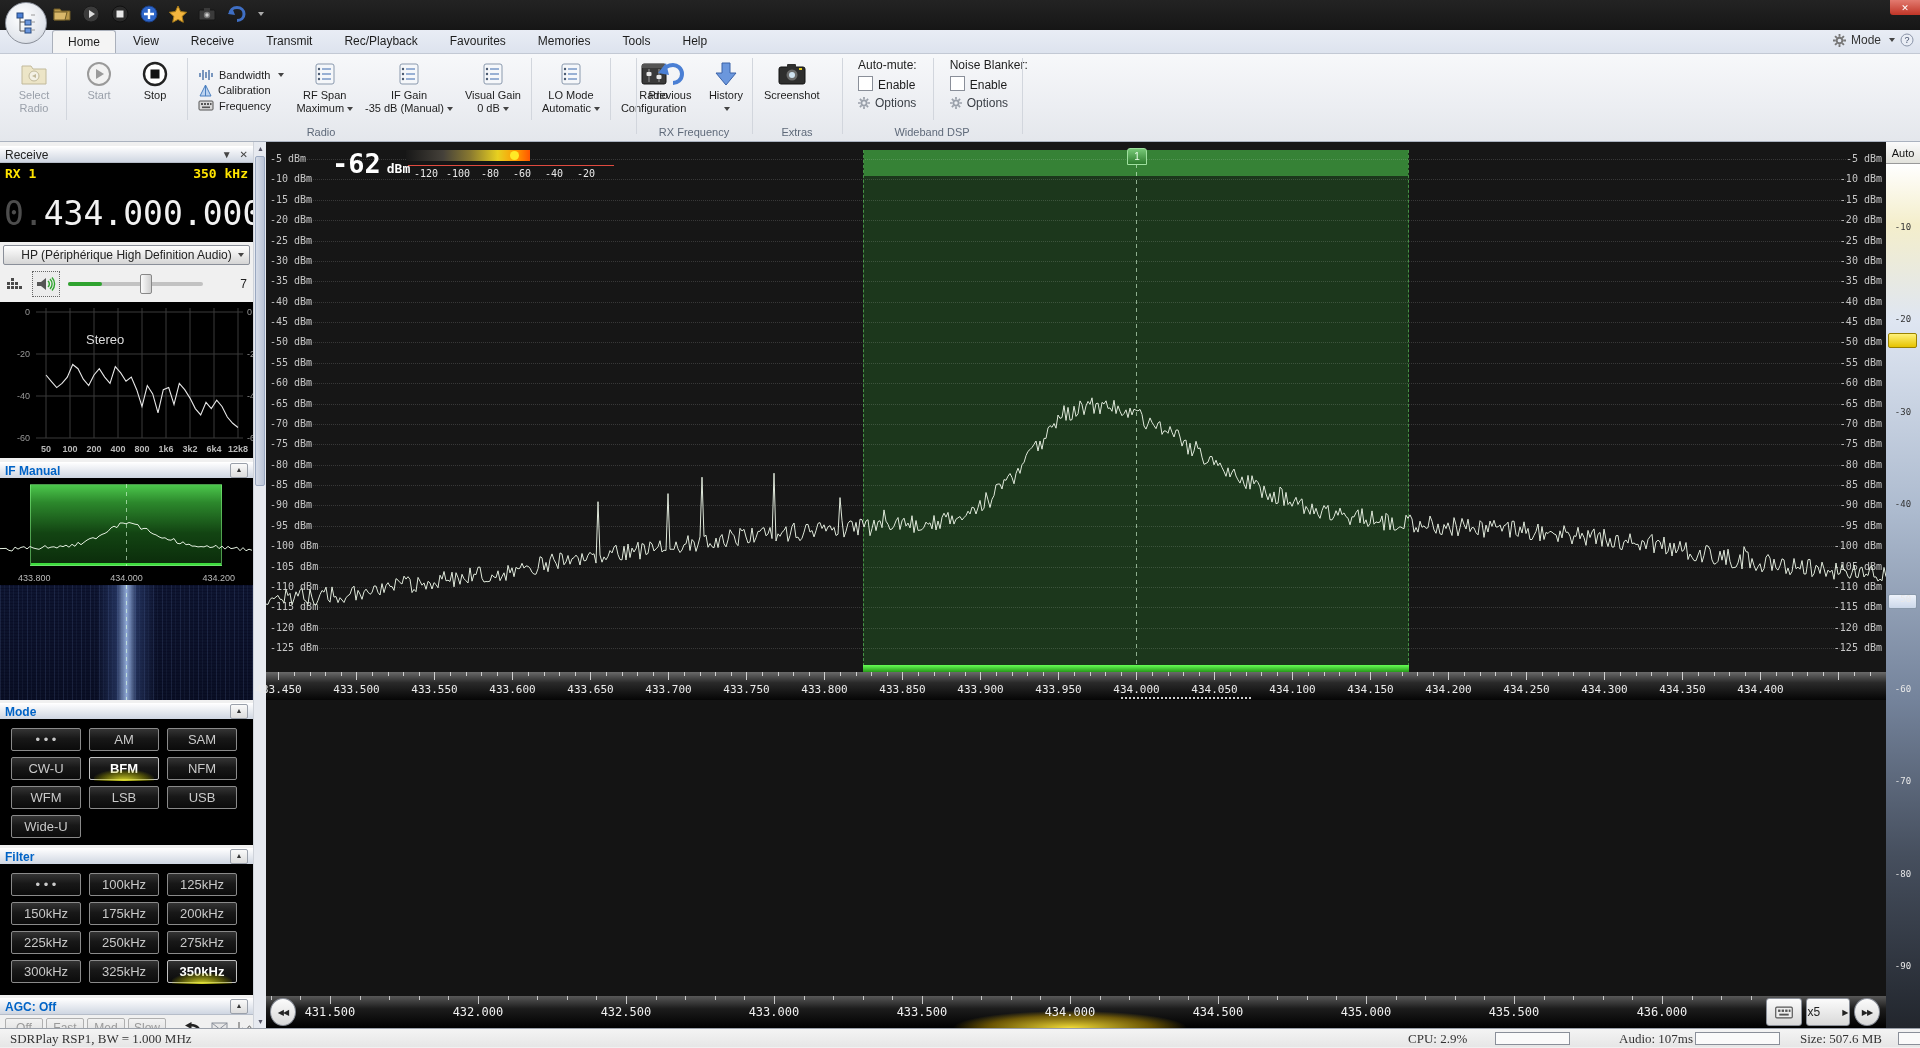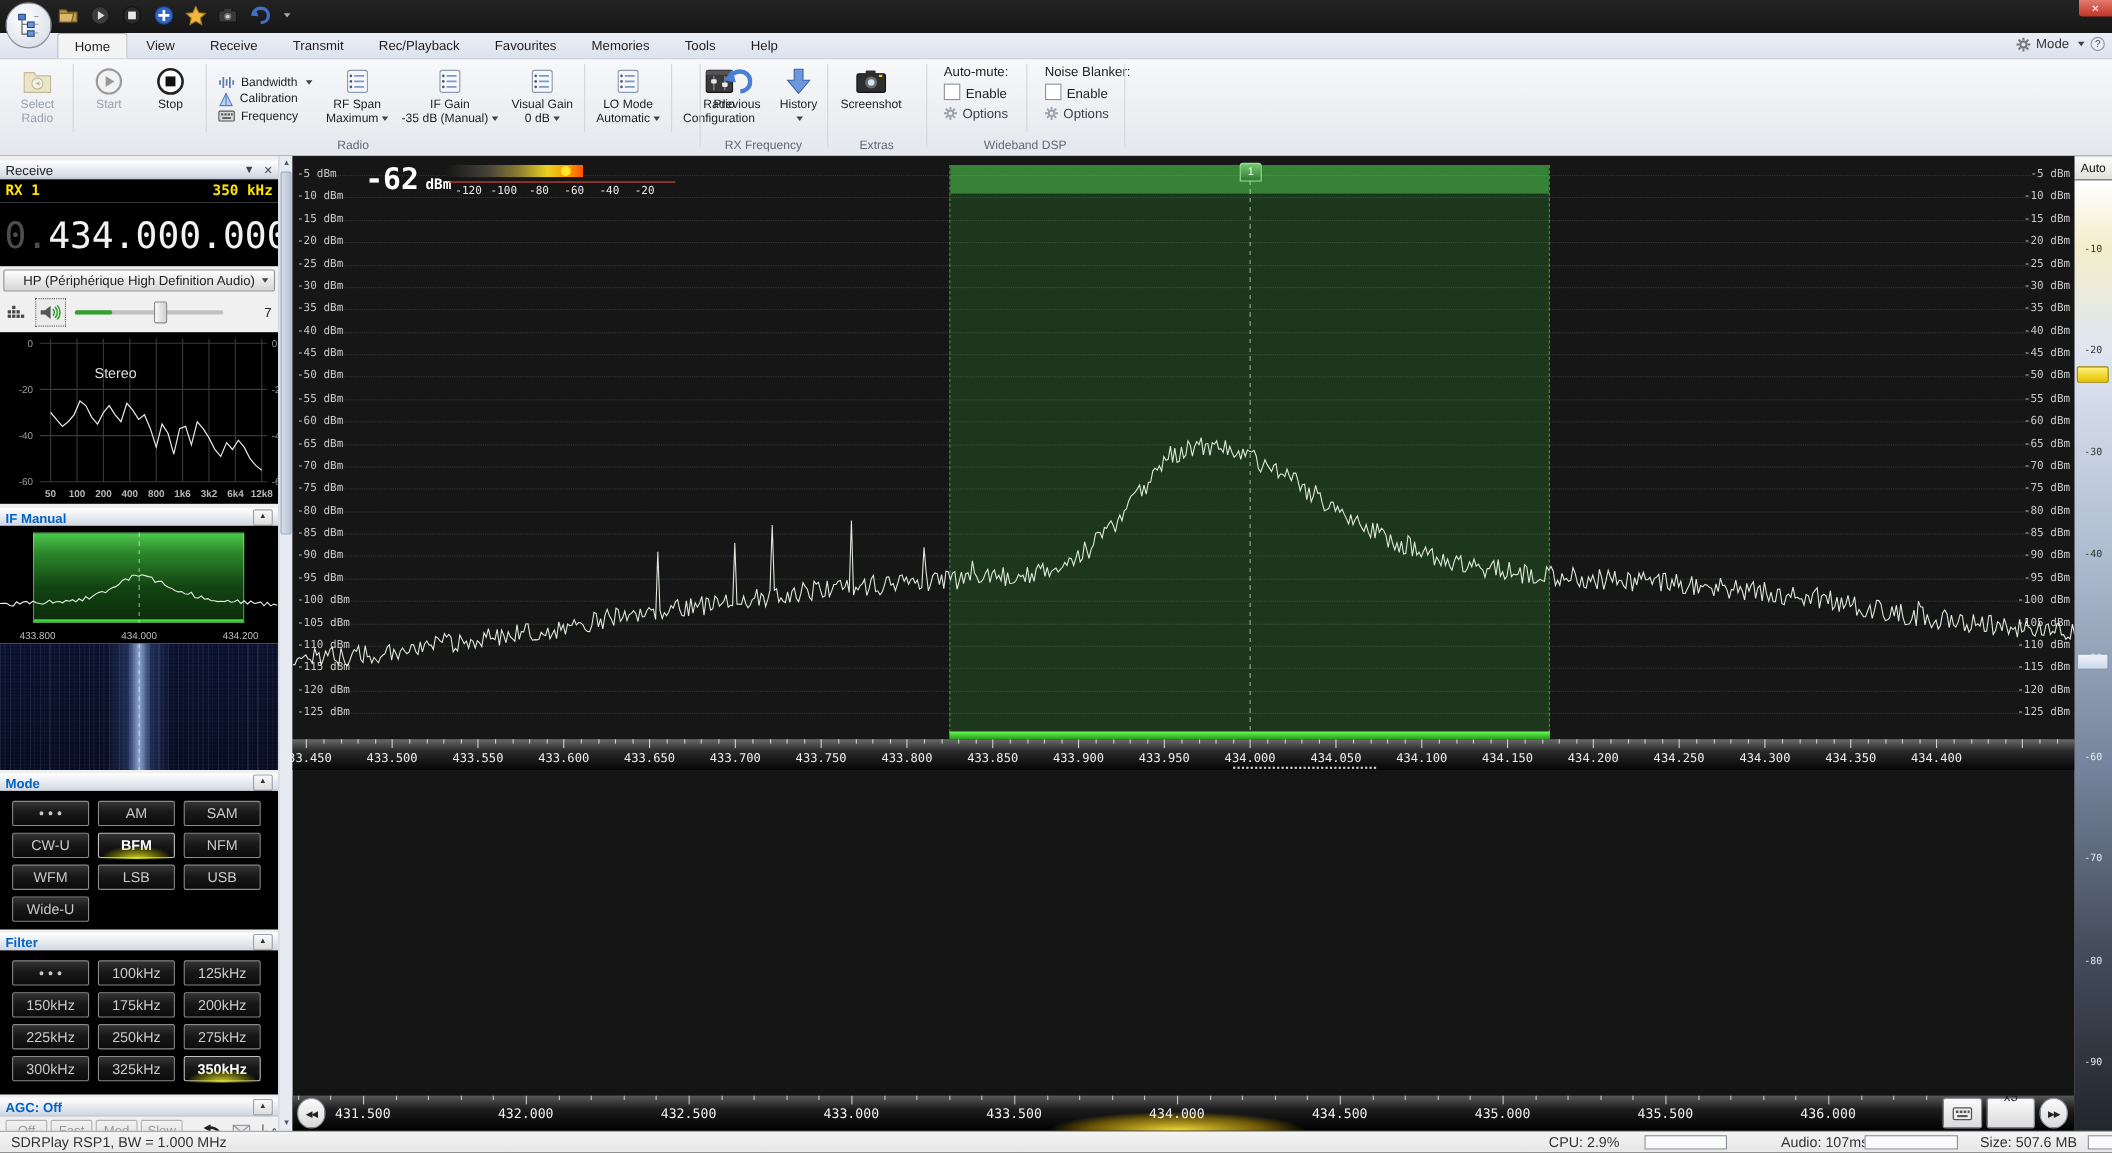--- a/index.html
+++ b/index.html
@@ -163,21 +163,21 @@
          border-bottom:1px solid #999;font-size:11px;color:#111;display:flex;align-items:center;justify-content:center;box-sizing:border-box;}
   #rgrad{position:absolute;left:0;top:22px;width:34px;height:864px;
          background:linear-gradient(180deg,#ffffff 0%,#f4eecb 7%,#dfe6f2 18%,#adbbcf 40%,#74839b 62%,#464f5e 80%,#22262d 100%);}
   .rlbl{position:absolute;width:34px;text-align:center;font-size:9px;font-family:"DejaVu Sans Mono",monospace;}
   .rhandle{position:absolute;left:2px;width:29px;height:15px;border-radius:2px;box-sizing:border-box;}
   #rh1{top:169px;background:linear-gradient(#fff27a,#e6c300);border:1px solid #9a8200;}
   #rh2{top:430px;background:linear-gradient(#eef3fb,#ccd8ea);border:1px solid #8898aa;}
 
   
   #statusbar{position:absolute;left:0;top:1028px;width:1920px;height:19px;background:linear-gradient(#f4f4f4,#e6e6e6);
-             border-top:1px solid #9aa0aa;box-sizing:border-box;font-size:13px;color:#333;}
+             border-top:1px solid #9aa0aa;box-sizing:border-box;font-size:13px;color:#333;font-family:Liberation Serif, serif;}
   #statusbar .stext{position:absolute;top:2px;}
   .sbar{position:absolute;top:3px;height:13px;background:#fafafa;border:1px solid #8a8f99;box-sizing:border-box;}
   .sbar .fill{height:100%;background:linear-gradient(#3dc43d,#1e8f1e);}
   svg{display:block;}
 </style>
 </head>
 <body>
 
 <div id="app">
 
@@ -906,21 +906,21 @@
             <rect x="1" y="1" width="14" height="9" rx="1" fill="#eee" stroke="#555"></rect>
             <g fill="#555">
               <rect x="3" y="3" width="2" height="2"></rect>
               <rect x="6" y="3" width="2" height="2"></rect>
               <rect x="9" y="3" width="2" height="2"></rect>
               <rect x="12" y="3" width="1.5" height="2"></rect>
               <rect x="4" y="6.5" width="8" height="1.6"></rect>
             </g>
           </svg>
       </div>
-      <div class="navbtn" style="left:1540px;width:44px;font-size:12px;gap:22px;flex-direction:column;">
+      <div class="navbtn" style="left:1540px;width:44px;font-size:12px;gap:22px;">
         <span>x5</span>
           <span style="font-size:8px;">▶</span>
       </div>
       <div class="navbtn navcirc" style="left:1588px;">▶▶</div>
     <div class="ntick" style="left: 4.736px; height: 4px;"></div>
         <div class="ntick" style="left: 34.336px; height: 4px;"></div>
         <div class="ntick" style="left: 63.936px; height: 8px;"></div>
         <div class="ntick" style="left: 93.536px; height: 4px;"></div>
         <div class="ntick" style="left: 123.136px; height: 4px;"></div>
         <div class="ntick" style="left: 152.736px; height: 4px;"></div>

